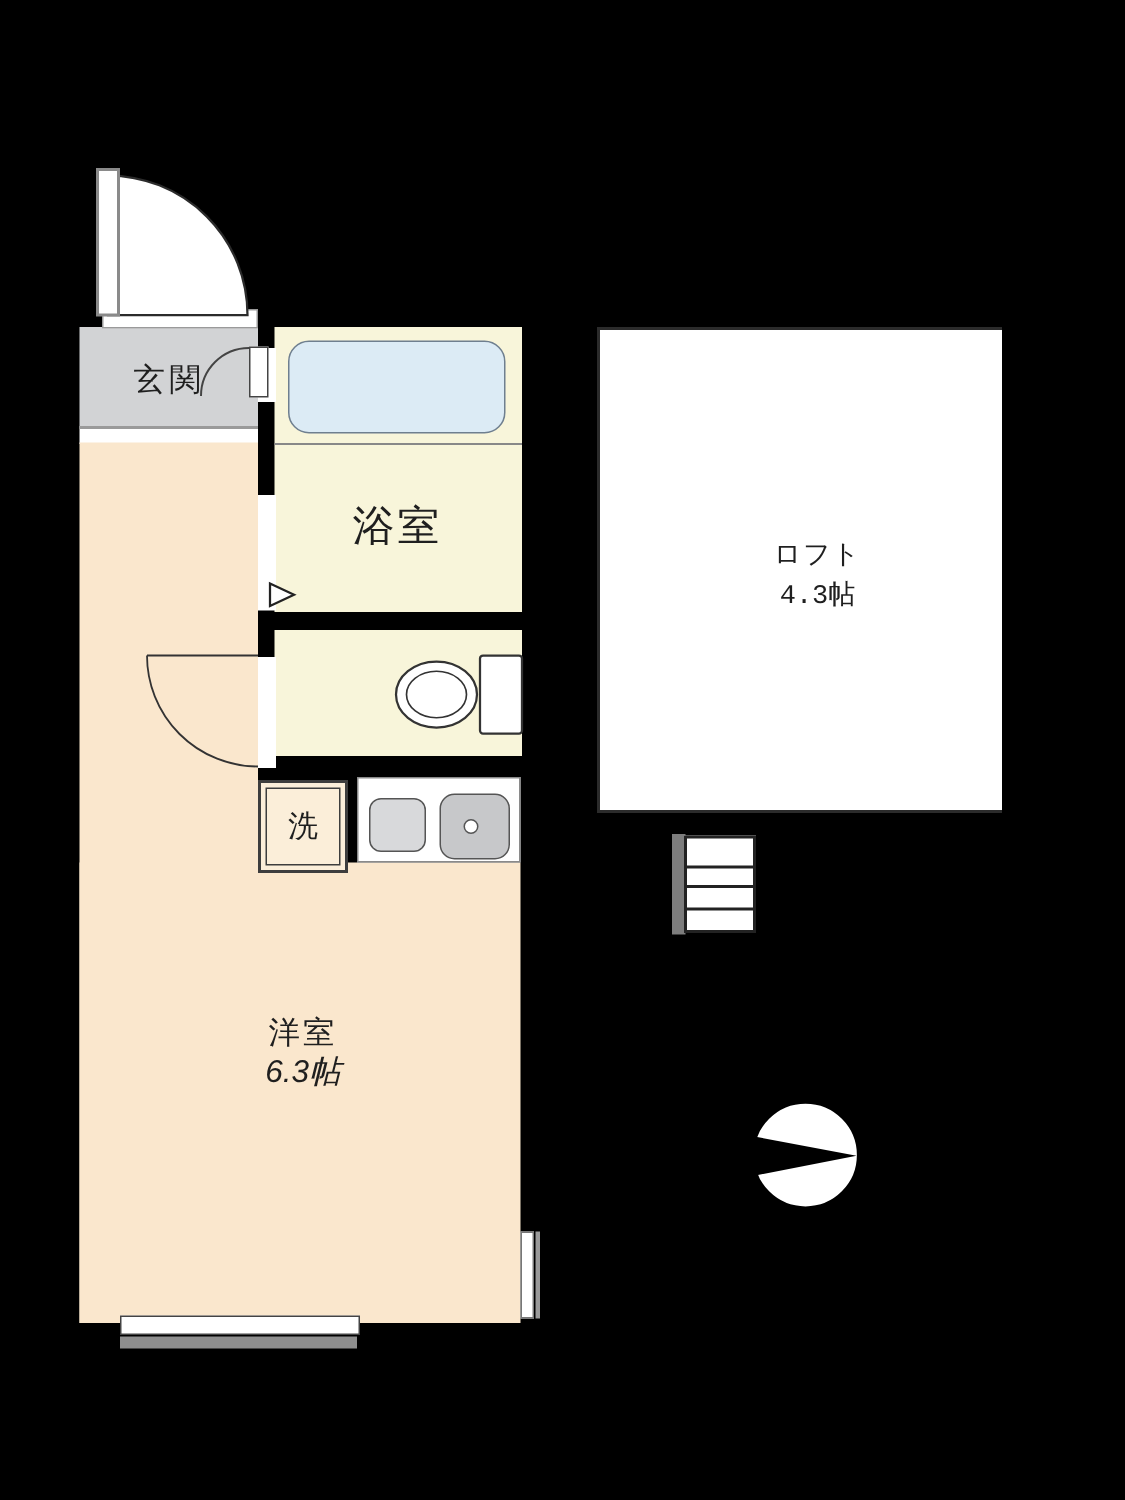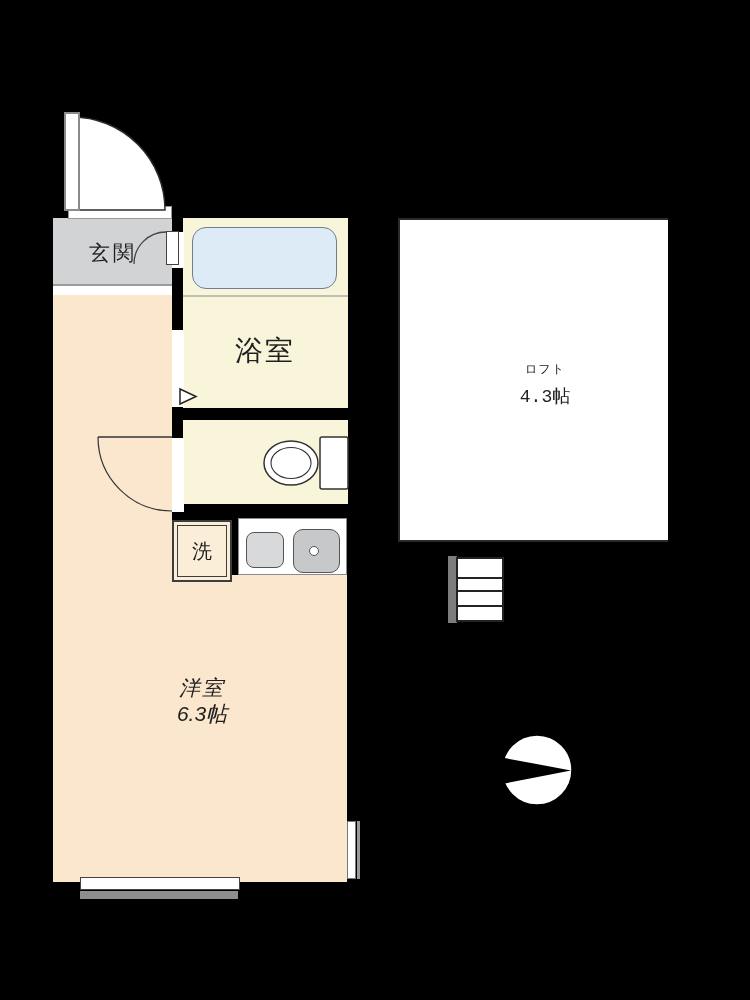--- a/index.html
+++ b/index.html
@@ -53,26 +53,26 @@
   .kitchen-sink{left:246px;top:532px;width:38px;height:36px;background:var(--sink-gray);
                 border:1.5px solid #555;border-radius:8px;}
   .kitchen-stove{left:293px;top:529px;width:47px;height:44px;background:var(--stove-gray);
                  border:1.5px solid #555;border-radius:10px;}
   .stove-knob{left:309px;top:546px;width:10px;height:10px;background:#fff;
               border:1.5px solid #555;border-radius:50%;}
 
   
   .main-room-left{left:53px;top:295px;width:119px;height:587px;background:var(--room-peach);}
   .main-room-lower{left:53px;top:575px;width:294px;height:307px;background:var(--room-peach);}
-  .western-label{left:202px;top:688px;font-size:21px;letter-spacing:2px;font-style:italic;}
+  .western-label{left:202px;top:688px;font-size:21px;letter-spacing:2px;}
   .western-size{left:202px;top:714px;font-size:21px;font-style:italic;}
 
   
   .loft-floor{left:398px;top:218px;width:294px;height:324px;background:#fff;border:2px solid var(--line-dark);}
-  .loft-label{left:545px;top:369px;font-size:12px;letter-spacing:1px;text-align:center;}
+  .loft-label{left:545px;top:369px;font-size:18px;letter-spacing:1px;text-align:center;}
   .loft-size{left:545px;top:396px;font-size:18px;font-family:Liberation Mono, monospace;}
 
   
   .stair-rail{left:448px;top:556px;width:9px;height:67px;background:var(--stair-gray);}
   .stair-box{left:456px;top:557px;width:48px;height:65px;background:#fff;border:2px solid #222;}
   .stair-line{position:absolute;left:0;width:100%;height:2px;background:#222;}
 
   
   .window-bottom{left:80px;top:877px;width:160px;height:13px;background:#fff;border:1px solid #444;}
   .balcony-strip{left:80px;top:891px;width:158px;height:8px;background:var(--balcony-gray);}

